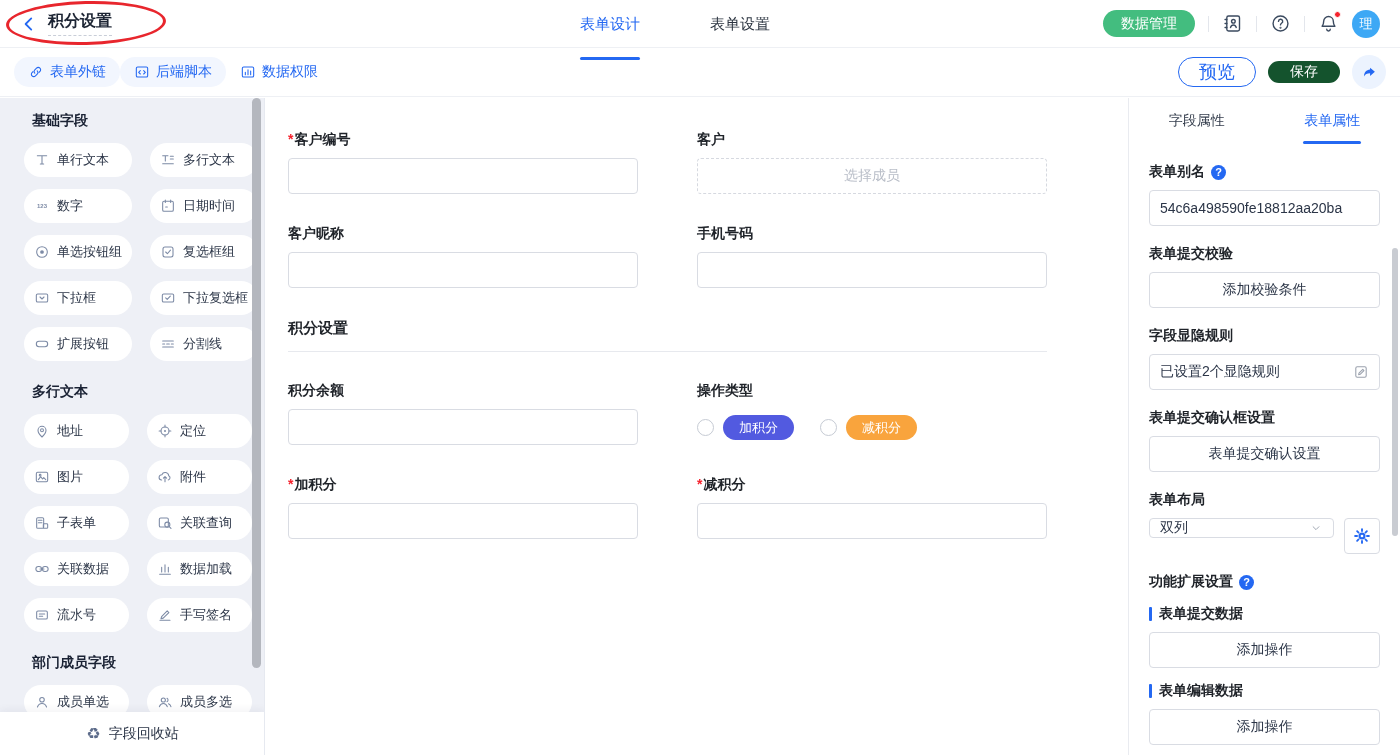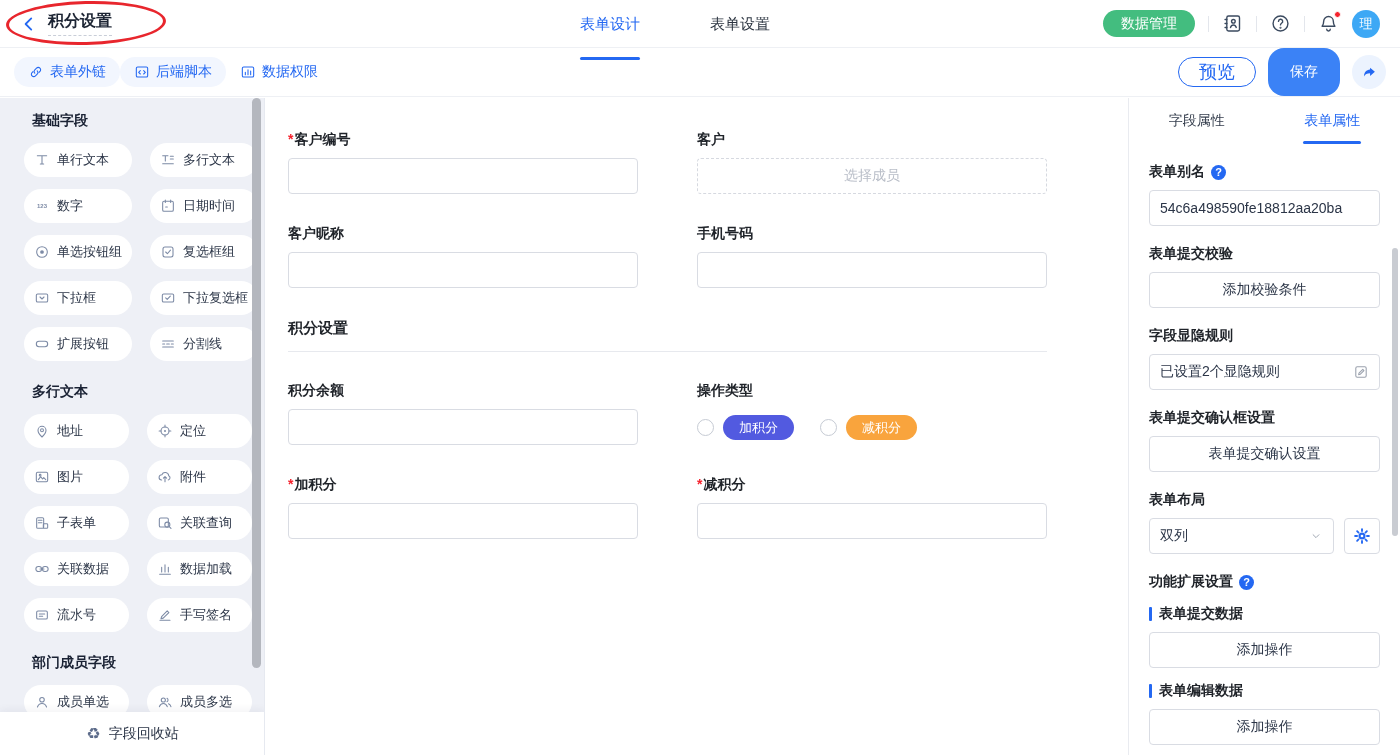--- a/index.html
+++ b/index.html
@@ -37,21 +37,21 @@
 
   
   .toolbar { position:absolute; top:48px; left:0; right:0; height:49px; background:#fff;
              border-bottom:1px solid #eef0f4; display:flex; align-items:center; padding:0 14px; z-index:20; }
   .tool-btn { display:flex; align-items:center; gap:6px; color:#2468F2; font-size:14px;
               height:30px; padding:0 14px; border-radius:16px; cursor:pointer; background:transparent; border:none; }
   .tool-btn.bg { background:#f2f6fe; }
   .toolbar-right { margin-left:auto; display:flex; align-items:center; gap:12px; }
   .preview-btn { height:30px; padding:0 20px; border-radius:16px; border:1px solid #2468F2;
                  color:#2468F2; background:#fff; font-size:18px; cursor:pointer; }
-  .save-btn { height:48px; padding:0 22px; border-radius:16px; border:none; background:#3b82f6;
+  .save-btn { height:22px; padding:0 22px; border-radius:16px; border:none; background:#14532d;
               color:#fff; font-size:14px; cursor:pointer; }
   .share-btn { width:34px; height:34px; border-radius:50%; background:#ecf3fe; color:#2468F2;
                border:none; display:flex; align-items:center; justify-content:center; cursor:pointer; }
   .share-btn svg { width:17px; height:17px; }
 
   
   .sidebar { position:absolute; top:98px; left:0; bottom:0; width:265px; background:#eef0f6;
              border-right:1px solid #e6e9f0; overflow:hidden;padding-left:12px; }
   .sidebar-inner { padding:14px 12px 0 12px; }
   .section-title { font-size:14px; font-weight:700; color:#1a2234; margin:0 8px 13px 8px; }
@@ -104,21 +104,21 @@
             color:#fff; font-size:11px; font-weight:700; align-items:center; justify-content:center; cursor:pointer; }
   .pinput { width:100%; height:36px; border:1px solid #d9dce3; border-radius:4px; padding:0 10px;
             font-size:14px; color:#2b3547; outline:none; background:#fff; }
   .pbutton { width:100%; height:36px; border:1px solid #d9dce3; border-radius:4px; background:#fff;
              font-size:14px; color:#2b3547; cursor:pointer; }
   .vis-box { width:100%; height:36px; border:1px solid #d9dce3; border-radius:4px; background:#fff;
              display:flex; align-items:center; padding:0 10px; font-size:14px; color:#2b3547; }
   .vis-box .edit { margin-left:auto; color:#9aa1ad; cursor:pointer; }
   .vis-box .edit svg { width:16px; height:16px; }
   .layout-row { display:flex; gap:10px; }
-  .pselect { flex:1; height:36px; border:1px solid #d9dce3; border-radius:4px; background:#fff;
+  .pselect { flex:1; height:20px; border:1px solid #d9dce3; border-radius:4px; background:#fff;
              display:flex; align-items:center; padding:0 10px; font-size:14px; color:#2b3547; cursor:pointer; }
   .pselect .chev { margin-left:auto; color:#9aa1ad; }
   .pselect .chev svg { width:14px; height:14px; }
   .gear-btn { width:36px; height:36px; border:1px solid #d9dce3; border-radius:4px; background:#fff;
               color:#2468F2; display:flex; align-items:center; justify-content:center; cursor:pointer; }
   .gear-btn svg { width:18px; height:18px; }
   .sub-head { display:flex; align-items:center; font-size:14px; font-weight:700; color:#1f2329;
               margin:14px 0 9px 0; }
   .sub-head::before { content:""; width:3px; height:14px; background:#2468F2; border-radius:1px; margin-right:7px; }
   .panel-scroll { position:absolute; top:150px; right:2px; width:6px; height:288px;

